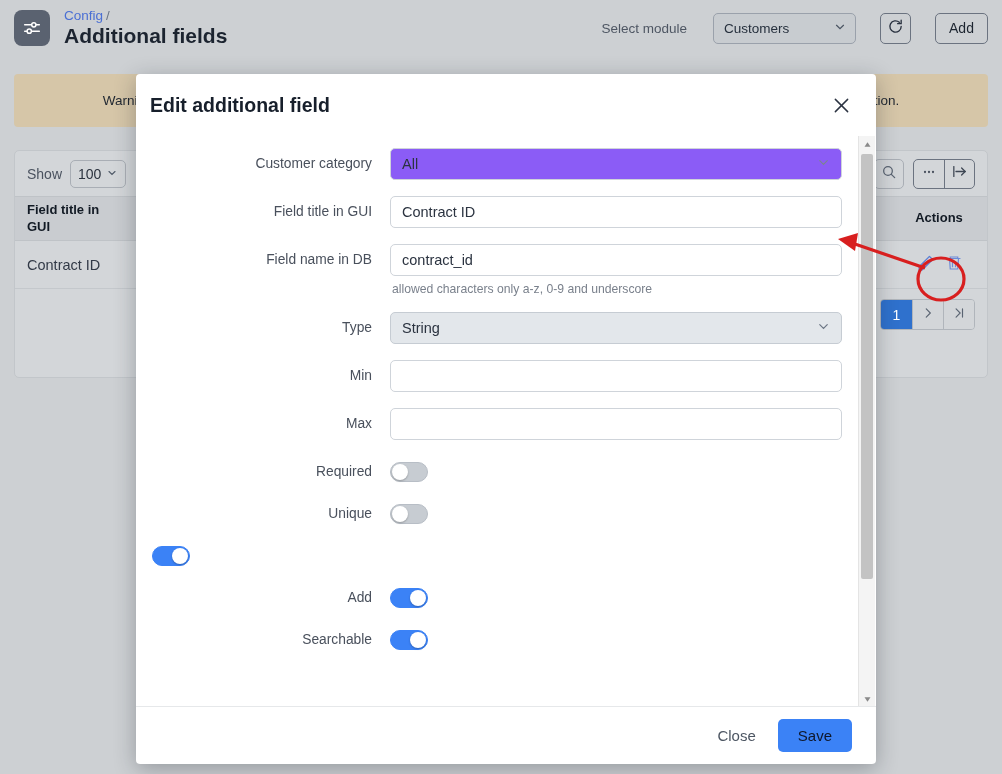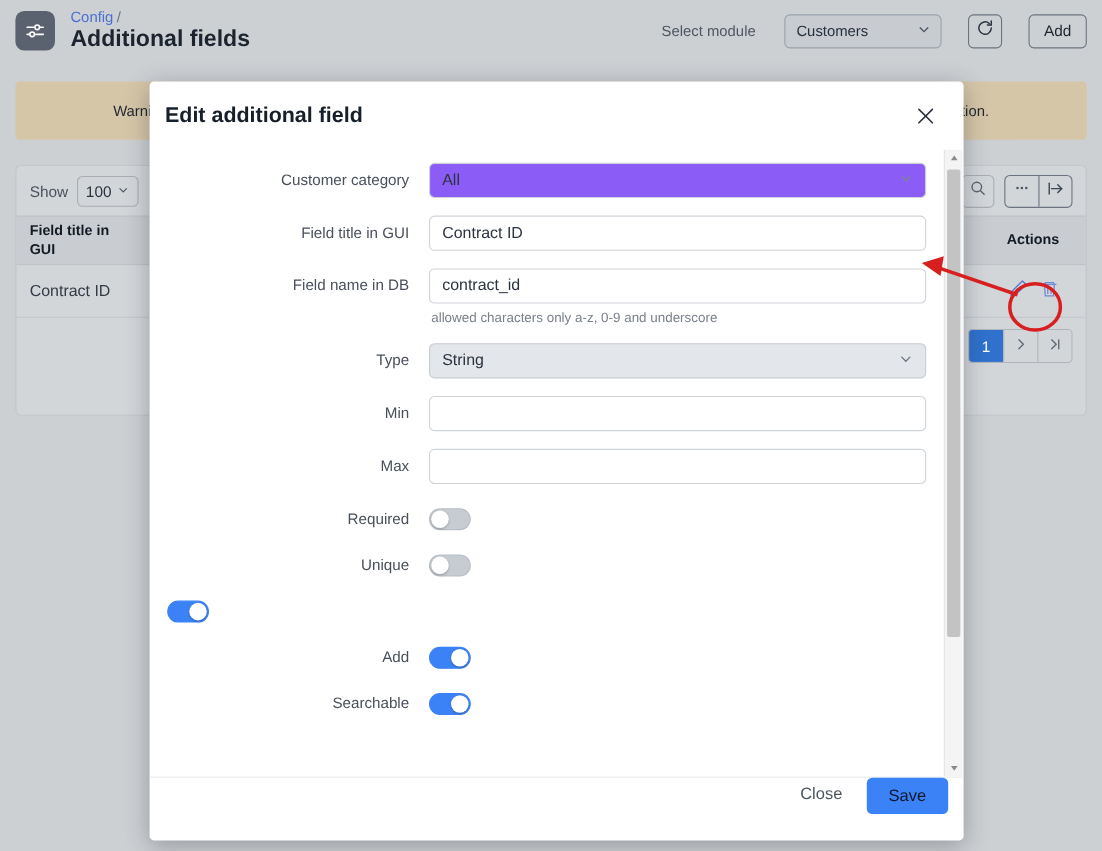--- a/index.html
+++ b/index.html
@@ -175,22 +175,22 @@
   .sb-arrow { height: 15px; display: flex; align-items: center; justify-content: center; }
   .sb-track { position: absolute; left: 2px; right: 2px; top: 15px; bottom: 15px; }
   .sb-thumb {
     position: absolute; left: 0; right: 0; top: 3px; height: 425px;
     background: #c3c3c3; border-radius: 2px;
   }
   .sb-bottom { position: absolute; left: 0; right: 0; bottom: 0; }
 
   .modal-footer {
     height: 58px; border-top: 1px solid #e6e8ea;
-    display: flex; align-items: flex-start; justify-content: flex-end;
-    padding: 0 14px; gap: 16px;
+    display: flex; align-items: center; justify-content: flex-end;
+    padding: 0 24px; gap: 16px;
   }
   .btn-close-text { font-size: 15px; color: #4c5562; padding: 6px 6px; }
   .btn-save {
     background: #3b82f6; color: #0f172a; font-size: 15px;
     border-radius: 5px; padding: 8px 20px;
   }
 
   
   .annotation { position: absolute; left: 0; top: 0; width: 1002px; height: 774px; pointer-events: none; }
 </style>

